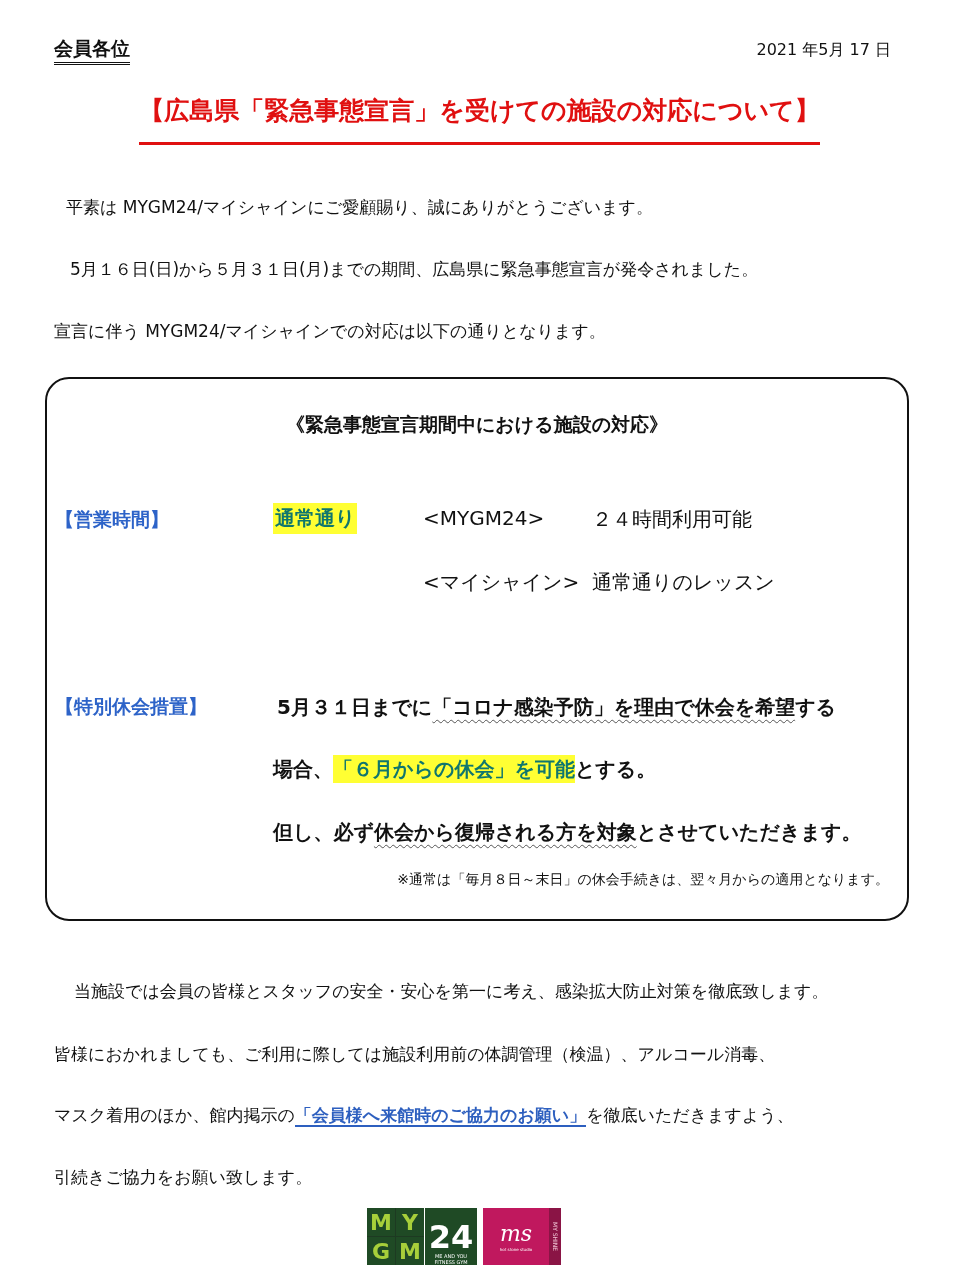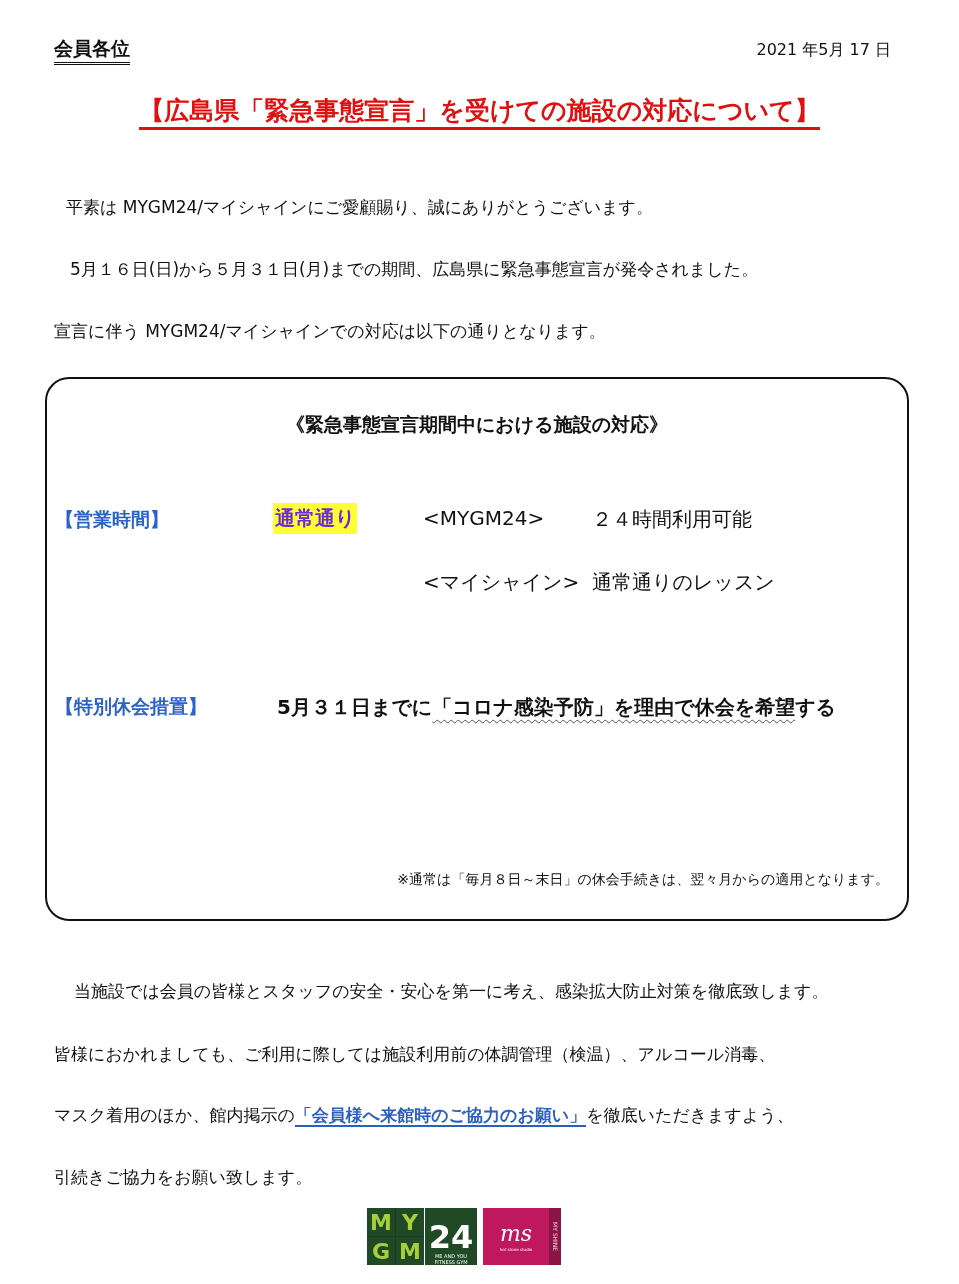--- a/index.html
+++ b/index.html
@@ -4,28 +4,28 @@
 <style>
   html, body { margin:0; padding:0; background:#fff; }
   body { width:959px; height:1284px; position:relative; overflow:hidden;
          font-family: "DejaVu Sans", "Liberation Sans", sans-serif; color:#111; }
   .abs { position:absolute; white-space:nowrap; }
   .addressee { left:54px; top:36px; font-size:19px; font-weight:bold;
                border-bottom:3px double #111; padding-bottom:2px; line-height:24px; }
   .date { right:68px; top:40px; font-size:16px; }
   .title { left:0; width:959px; text-align:center; top:94px; font-size:25px; font-weight:bold;
            color:#e01010; }
-  .title span { border-bottom:3px solid #e01010; padding-bottom:2px; }
+  .title span { border-bottom:3px solid #e01010; padding-bottom:17px; }
   .p { font-size:17px; left:54px; }
   .box { position:absolute; left:45px; top:377px; width:864px; height:544px;
          border:2.5px solid #111; border-radius:24px; box-sizing:border-box; }
   .box-title { left:0; width:100%; text-align:center; top:33px; font-size:19px; font-weight:bold; }
   .label-blue { color:#2d63c8; font-weight:bold; font-size:19px; }
   .hl { background:#ffff33; }
-  .red { color:#6d28d9; font-weight:bold; }
+  .red { color:#0f766e; font-weight:bold; }
   .big { font-size:20px; }
   .bold { font-weight:bold;text-align:right; }
   .wavy { text-decoration: underline wavy #555; text-decoration-thickness:1px; text-underline-offset:5px; }
   .link { color:#2d5fbf; font-weight:bold; border-bottom:2px solid #2d5fbf; }
   .note { font-size:14px; }
   .logo-row { position:absolute; left:367px; top:1208px; height:57px; display:flex; gap:6px; }
   .mygm { display:grid; grid-template-columns:28px 28px; grid-template-rows:28px 28px; gap:1px;
           background:#1d3a22; padding:0; }
   .mygm div { background:#1f4a25; color:#a7cf3a; font-weight:bold; font-size:22px;
               display:flex; align-items:center; justify-content:center; }
@@ -59,20 +59,26 @@
   <div class="abs red hl big" style="left:226px; top:124px; padding:2px 2px;">通常通り</div>
   <div class="abs big" style="left:376px; top:127px;">&lt;MYGM24&gt;</div>
   <div class="abs big" style="left:545px; top:127px;">２４時間利用可能</div>
   <div class="abs big" style="left:376px; top:190px;">&lt;マイシャイン&gt;</div>
   <div class="abs big" style="left:545px; top:190px;">通常通りのレッスン</div>
 
   <div class="abs label-blue" style="left:8px; top:315px;">【特別休会措置】</div>
   <div class="abs bold big" style="left:230px; top:315px;">
     <span>5月３１日までに</span><span class="wavy">「コロナ感染予防」を理由で休会を希望</span><span>する</span>
   </div>
+  <div class="abs bold big" style="left:226px; top:377px;">
+    <span>場合、</span><span class="red hl" style="padding:2px 0;">「６月からの休会」を可能</span><span>とする。</span>
+  </div>
+  <div class="abs bold big" style="left:226px; top:440px;">
+    <span>但し、必ず</span><span class="wavy">休会から復帰される方を対象</span><span>とさせていただきます。</span>
+  </div>
   <div class="abs note" style="right:18px; top:492px;">※通常は「毎月８日～末日」の休会手続きは、翌々月からの適用となります。</div>
 </div>
 
 <div class="abs p" style="left:74px; top:980px;">当施設では会員の皆様とスタッフの安全・安心を第一に考え、感染拡大防止対策を徹底致します。</div>
 <div class="abs p" style="left:54px; top:1043px;">皆様におかれましても、ご利用に際しては施設利用前の体調管理（検温）、アルコール消毒、</div>
 <div class="abs p" style="left:54px; top:1104px;">
   <span>マスク着用のほか、館内掲示の</span><span class="link">「会員様へ来館時のご協力のお願い」</span><span>を徹底いただきますよう、</span>
 </div>
 <div class="abs p" style="left:54px; top:1166px;">引続きご協力をお願い致します。</div>
 

